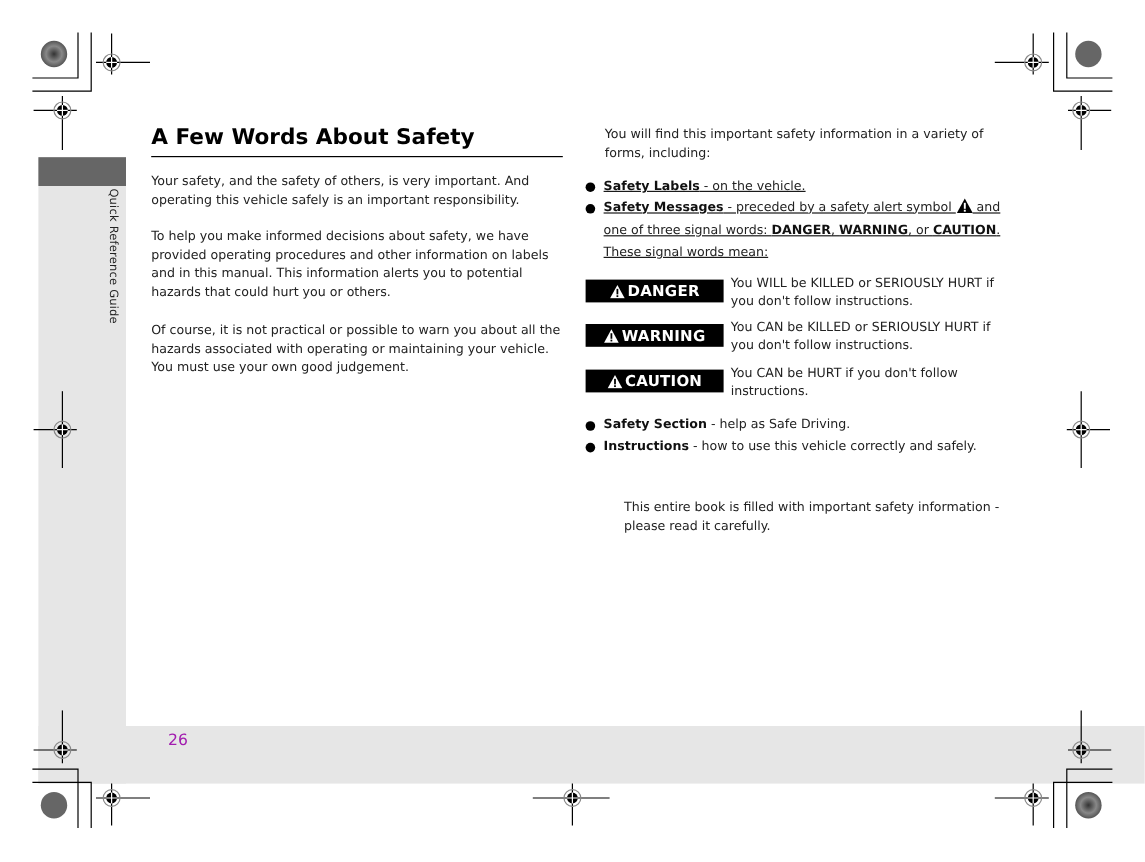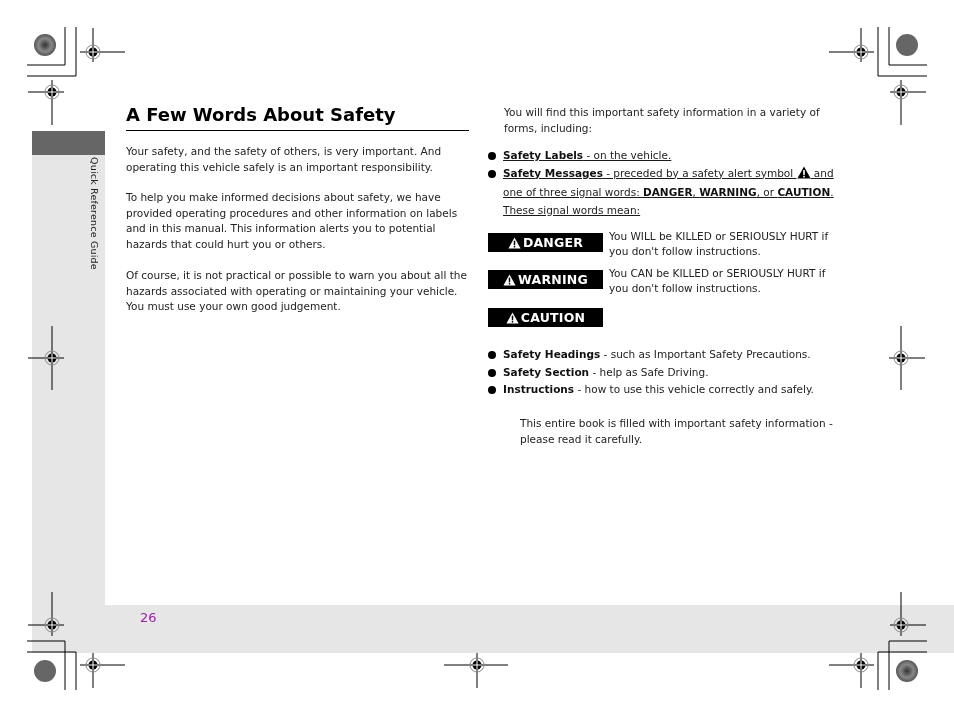--- a/index.html
+++ b/index.html
@@ -94,27 +94,24 @@
 </div>
 <div class="signal-row" style="top:304px;">
   <div class="signal-box">
     <svg width="13" height="12" viewBox="0 0 14 13">
         <path d="M7 0.5 L13.6 12.5 L0.4 12.5 Z" fill="#fff"></path>
         <rect x="6.2" y="4" width="1.6" height="5" fill="#000"></rect>
         <rect x="6.2" y="9.8" width="1.6" height="1.6" fill="#000"></rect>
       </svg>
     <span>CAUTION</span>
   </div>
+  <div class="signal-text">You CAN be HURT if you don't follow instructions.</div>
 </div>
 
 <div class="abs bullets2">
-  <div class="bullet">
-    <span class="dot"></span>
-    <b>Safety Headings</b><span> - such as Important Safety Precautions.</span>
-  </div>
   <div class="bullet">
     <span class="dot"></span>
     <b>Safety Section</b><span> - help as Safe Driving.</span>
   </div>
   <div class="bullet">
     <span class="dot"></span>
     <b>Instructions</b><span> - how to use this vehicle correctly and safely.</span>
   </div>
 </div>
 

